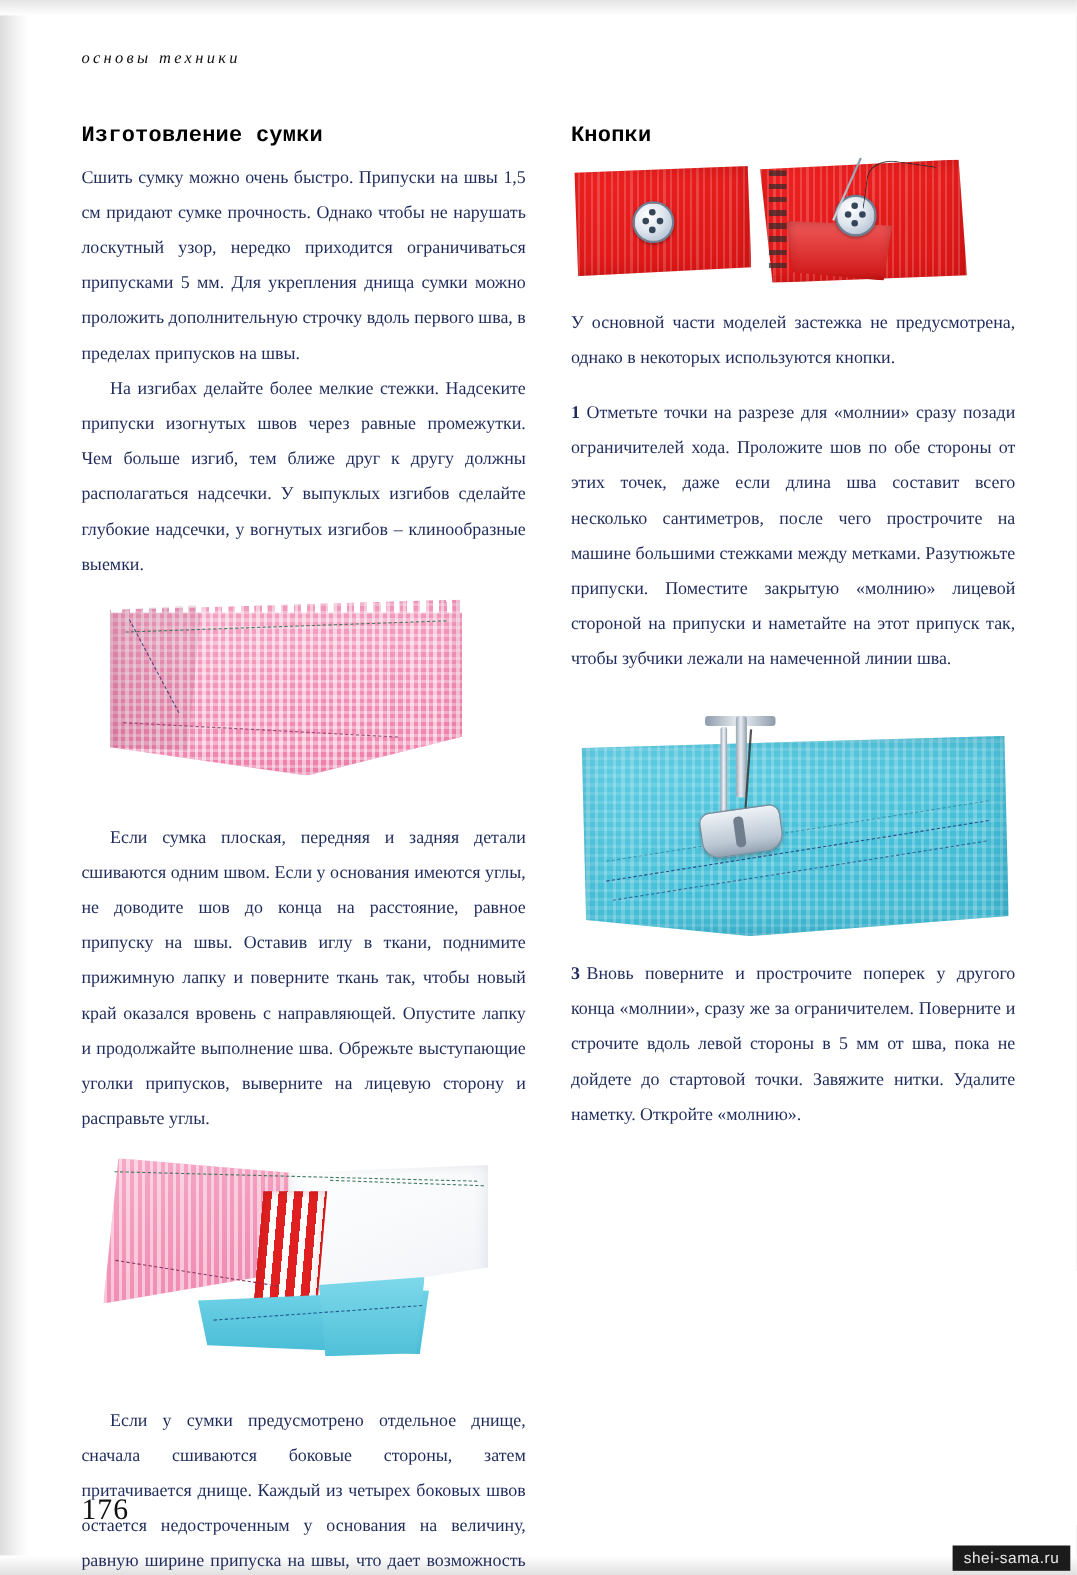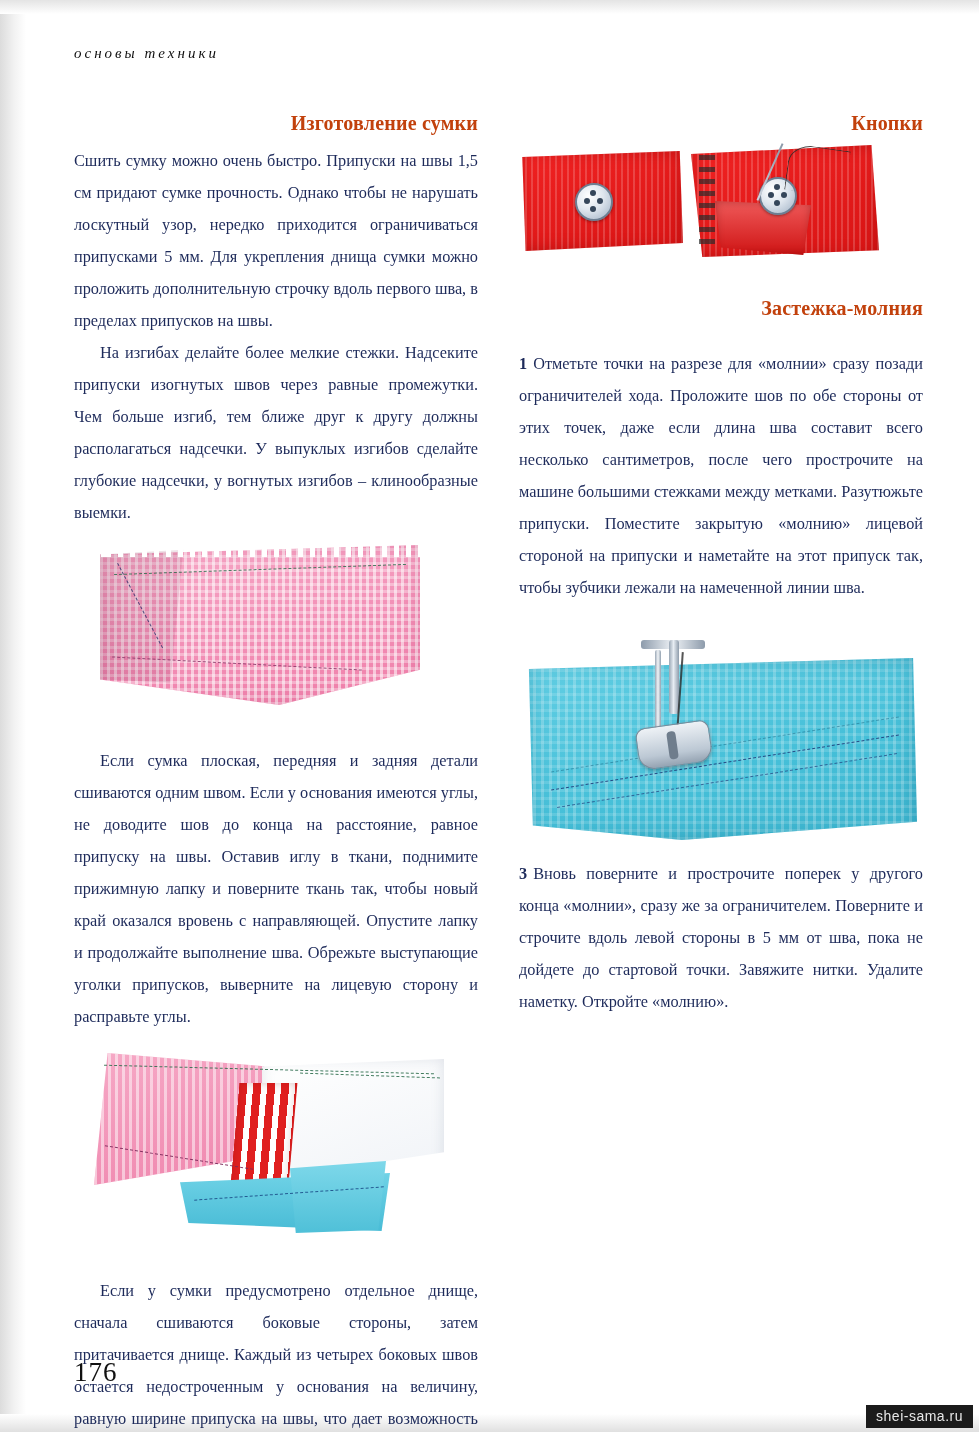--- a/index.html
+++ b/index.html
@@ -47,27 +47,26 @@
     color: #111;
   }
   .col {
     position: absolute;
     width: 404px;
   }
   .col-left { left: 74px; top: 112px; }
   .col-right { left: 519px; top: 112px; }
 
   h2.sec {
-    font-family: Liberation Serif, serif;
+    font-family: Liberation Mono, monospace;
     font-weight: bold;
     font-size: 20px;
-    color: #c2410c;
+    color: #000000;
     margin: 0 0 10px 0;
     letter-spacing: 0.2px;
-    text-align: right;
   }
   h2.sec.sub {
     margin-top: 20px;
   }
   p.body {
     font-family: "Liberation Serif", serif;
     font-size: 16.3px;
     line-height: 32px;
     color: #1d2a5a;
     margin: 0 0 0 0;
@@ -383,22 +382,22 @@
         <span class="hole h1"></span>
         <span class="hole h2"></span>
         <span class="hole h3"></span>
         <span class="hole h4"></span>
       </div>
       <div class="needle"></div>
       <div class="thread"></div>
     </div>
 
     <div class="spacer-14"></div>
-
-    <h2 class="sec sub">Застежка-молния</h2>
+    <p class="body">У основной части моделей застежка не предусмотрена, однако в некоторых используются кнопки.</p>
+
 
     <div class="spacer-18"></div>
     <p class="body numpara"><span class="num">1</span><span>Отметьте точки на  разрезе для «молнии» сразу позади ограничителей хода. Проложите шов по обе стороны от этих точек, даже если длина шва составит всего несколько сантиметров, после чего прострочите на машине большими стежками между метками. Разутюжьте припуски. Поместите закрытую «молнию» лицевой стороной на припуски и наметайте на этот припуск так, чтобы зубчики лежали на намеченной линии шва.</span></p>
 
     <div class="spacer-18"></div>
 
     <div class="figure fig-zip">
       <div class="bluecloth"></div>
       <div class="seam z3"></div>
       <div class="seam z1"></div>

